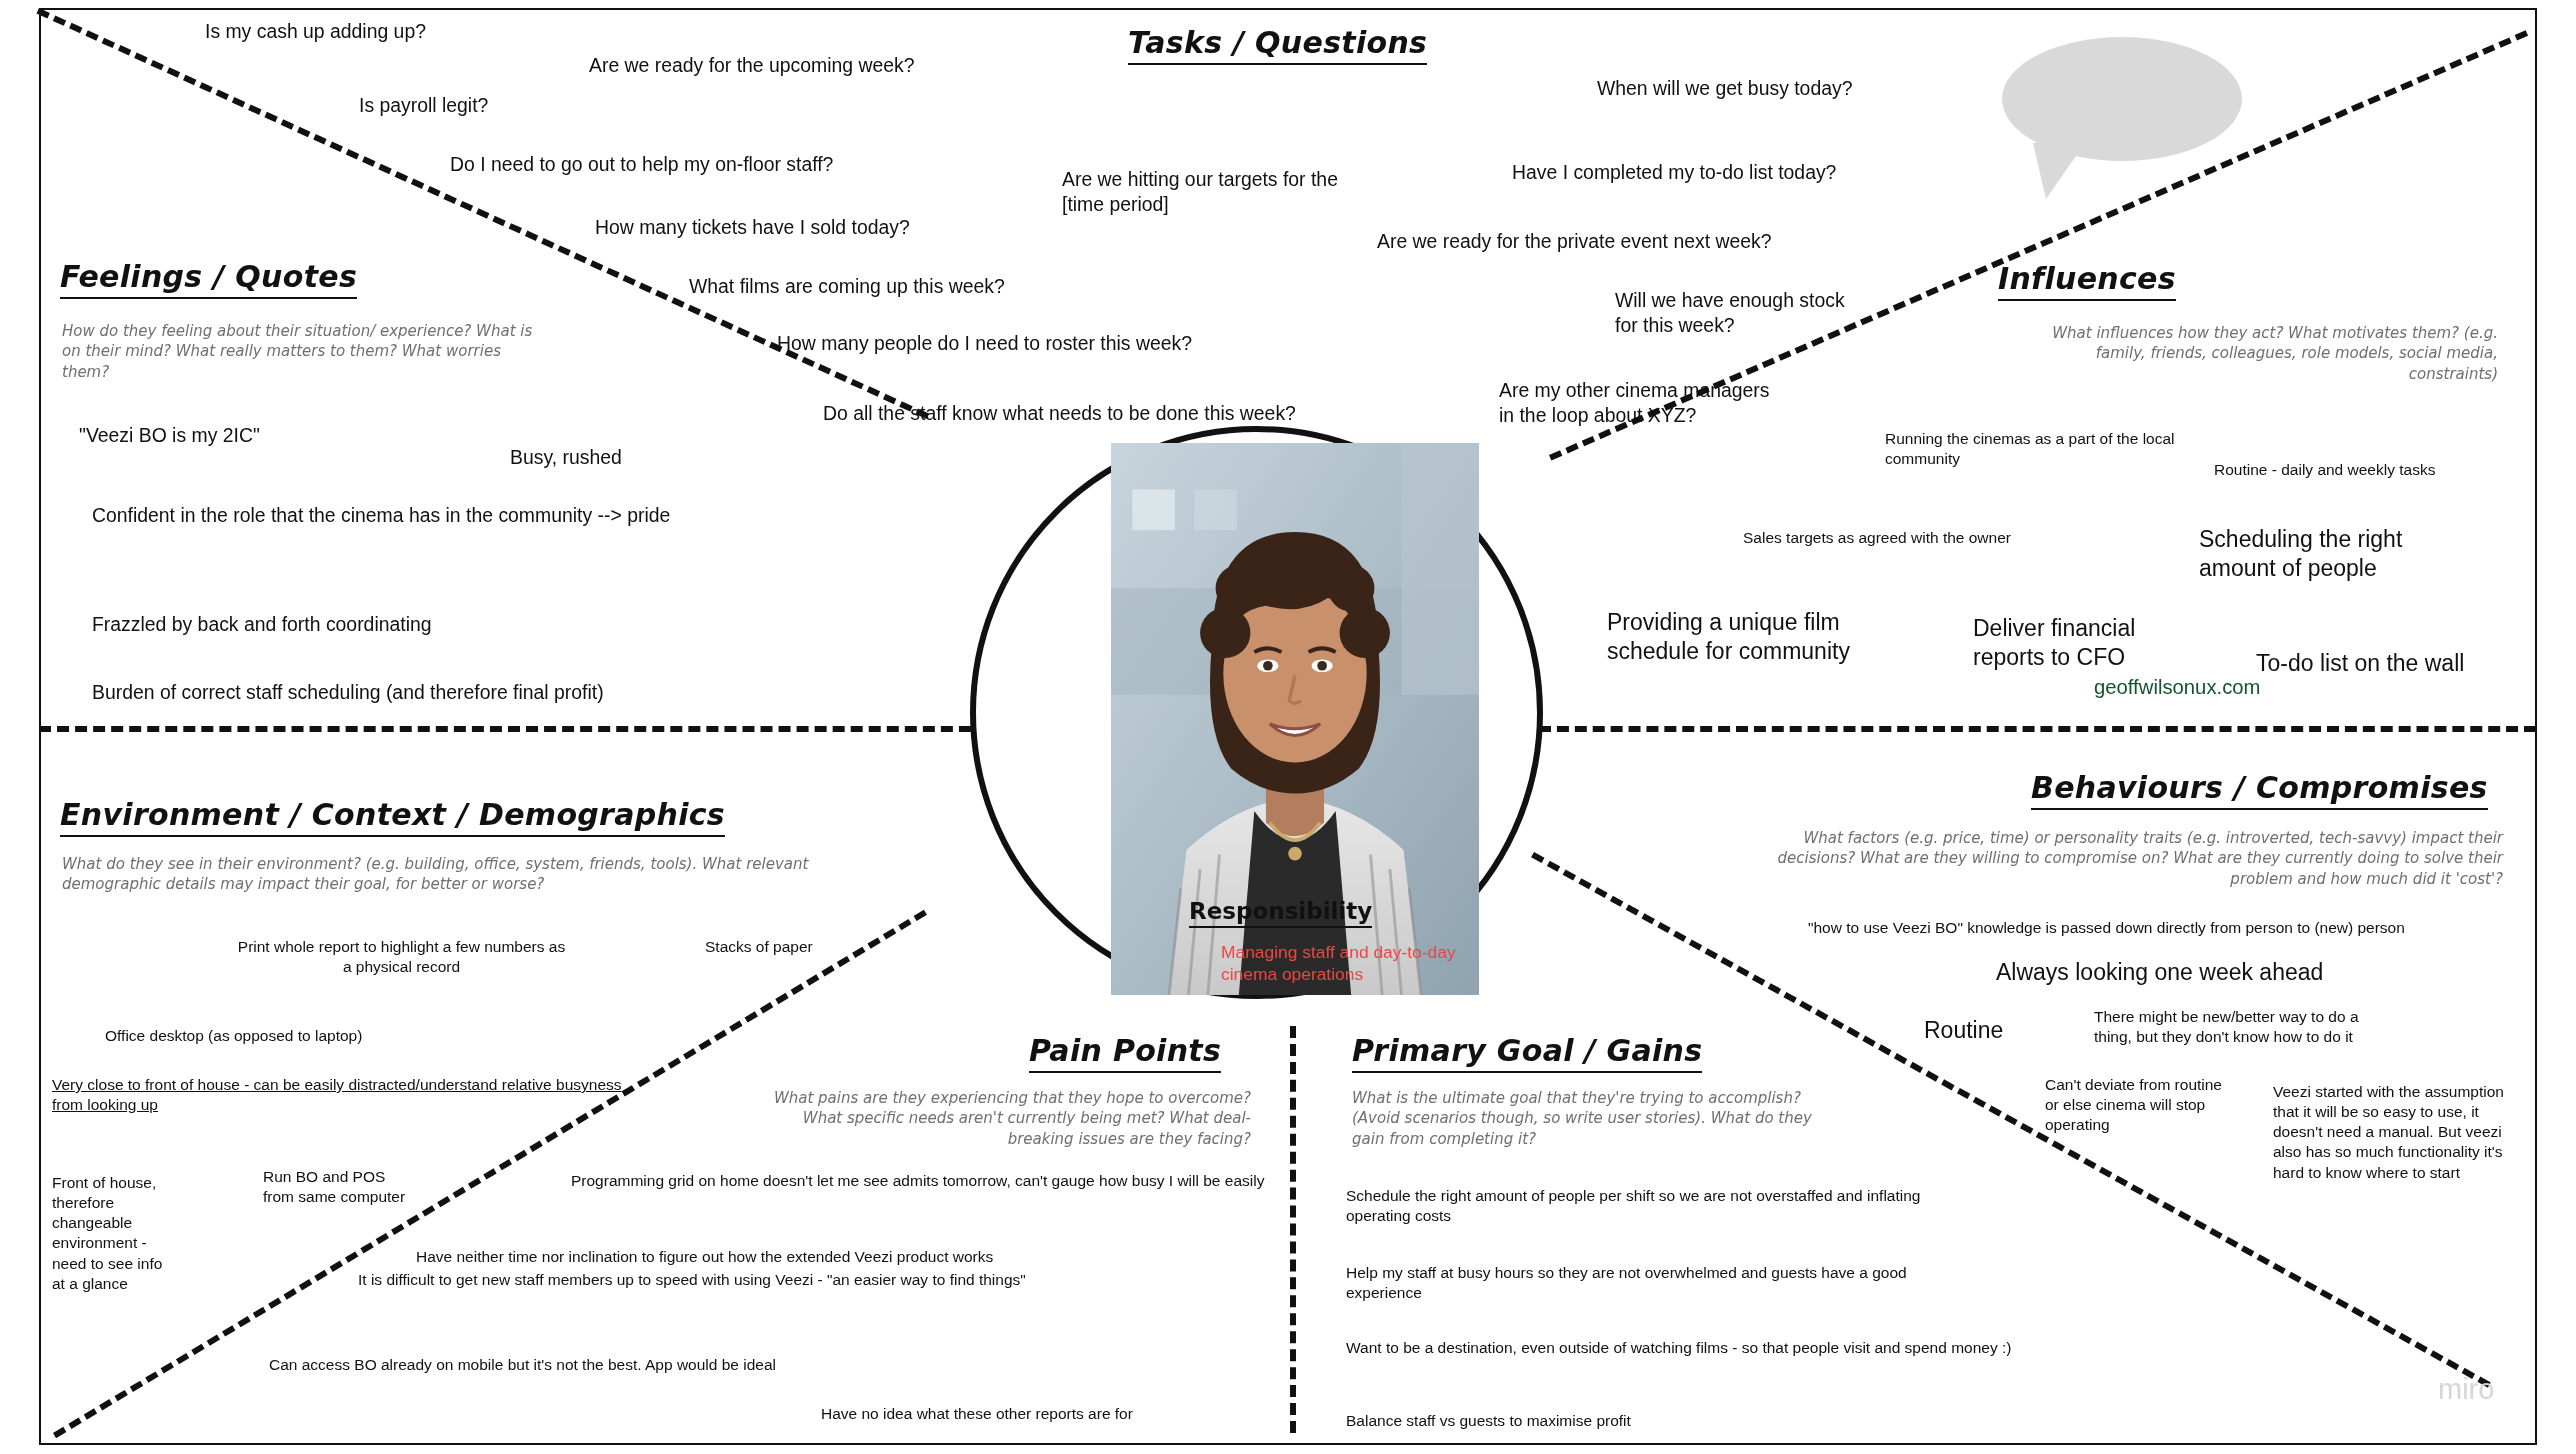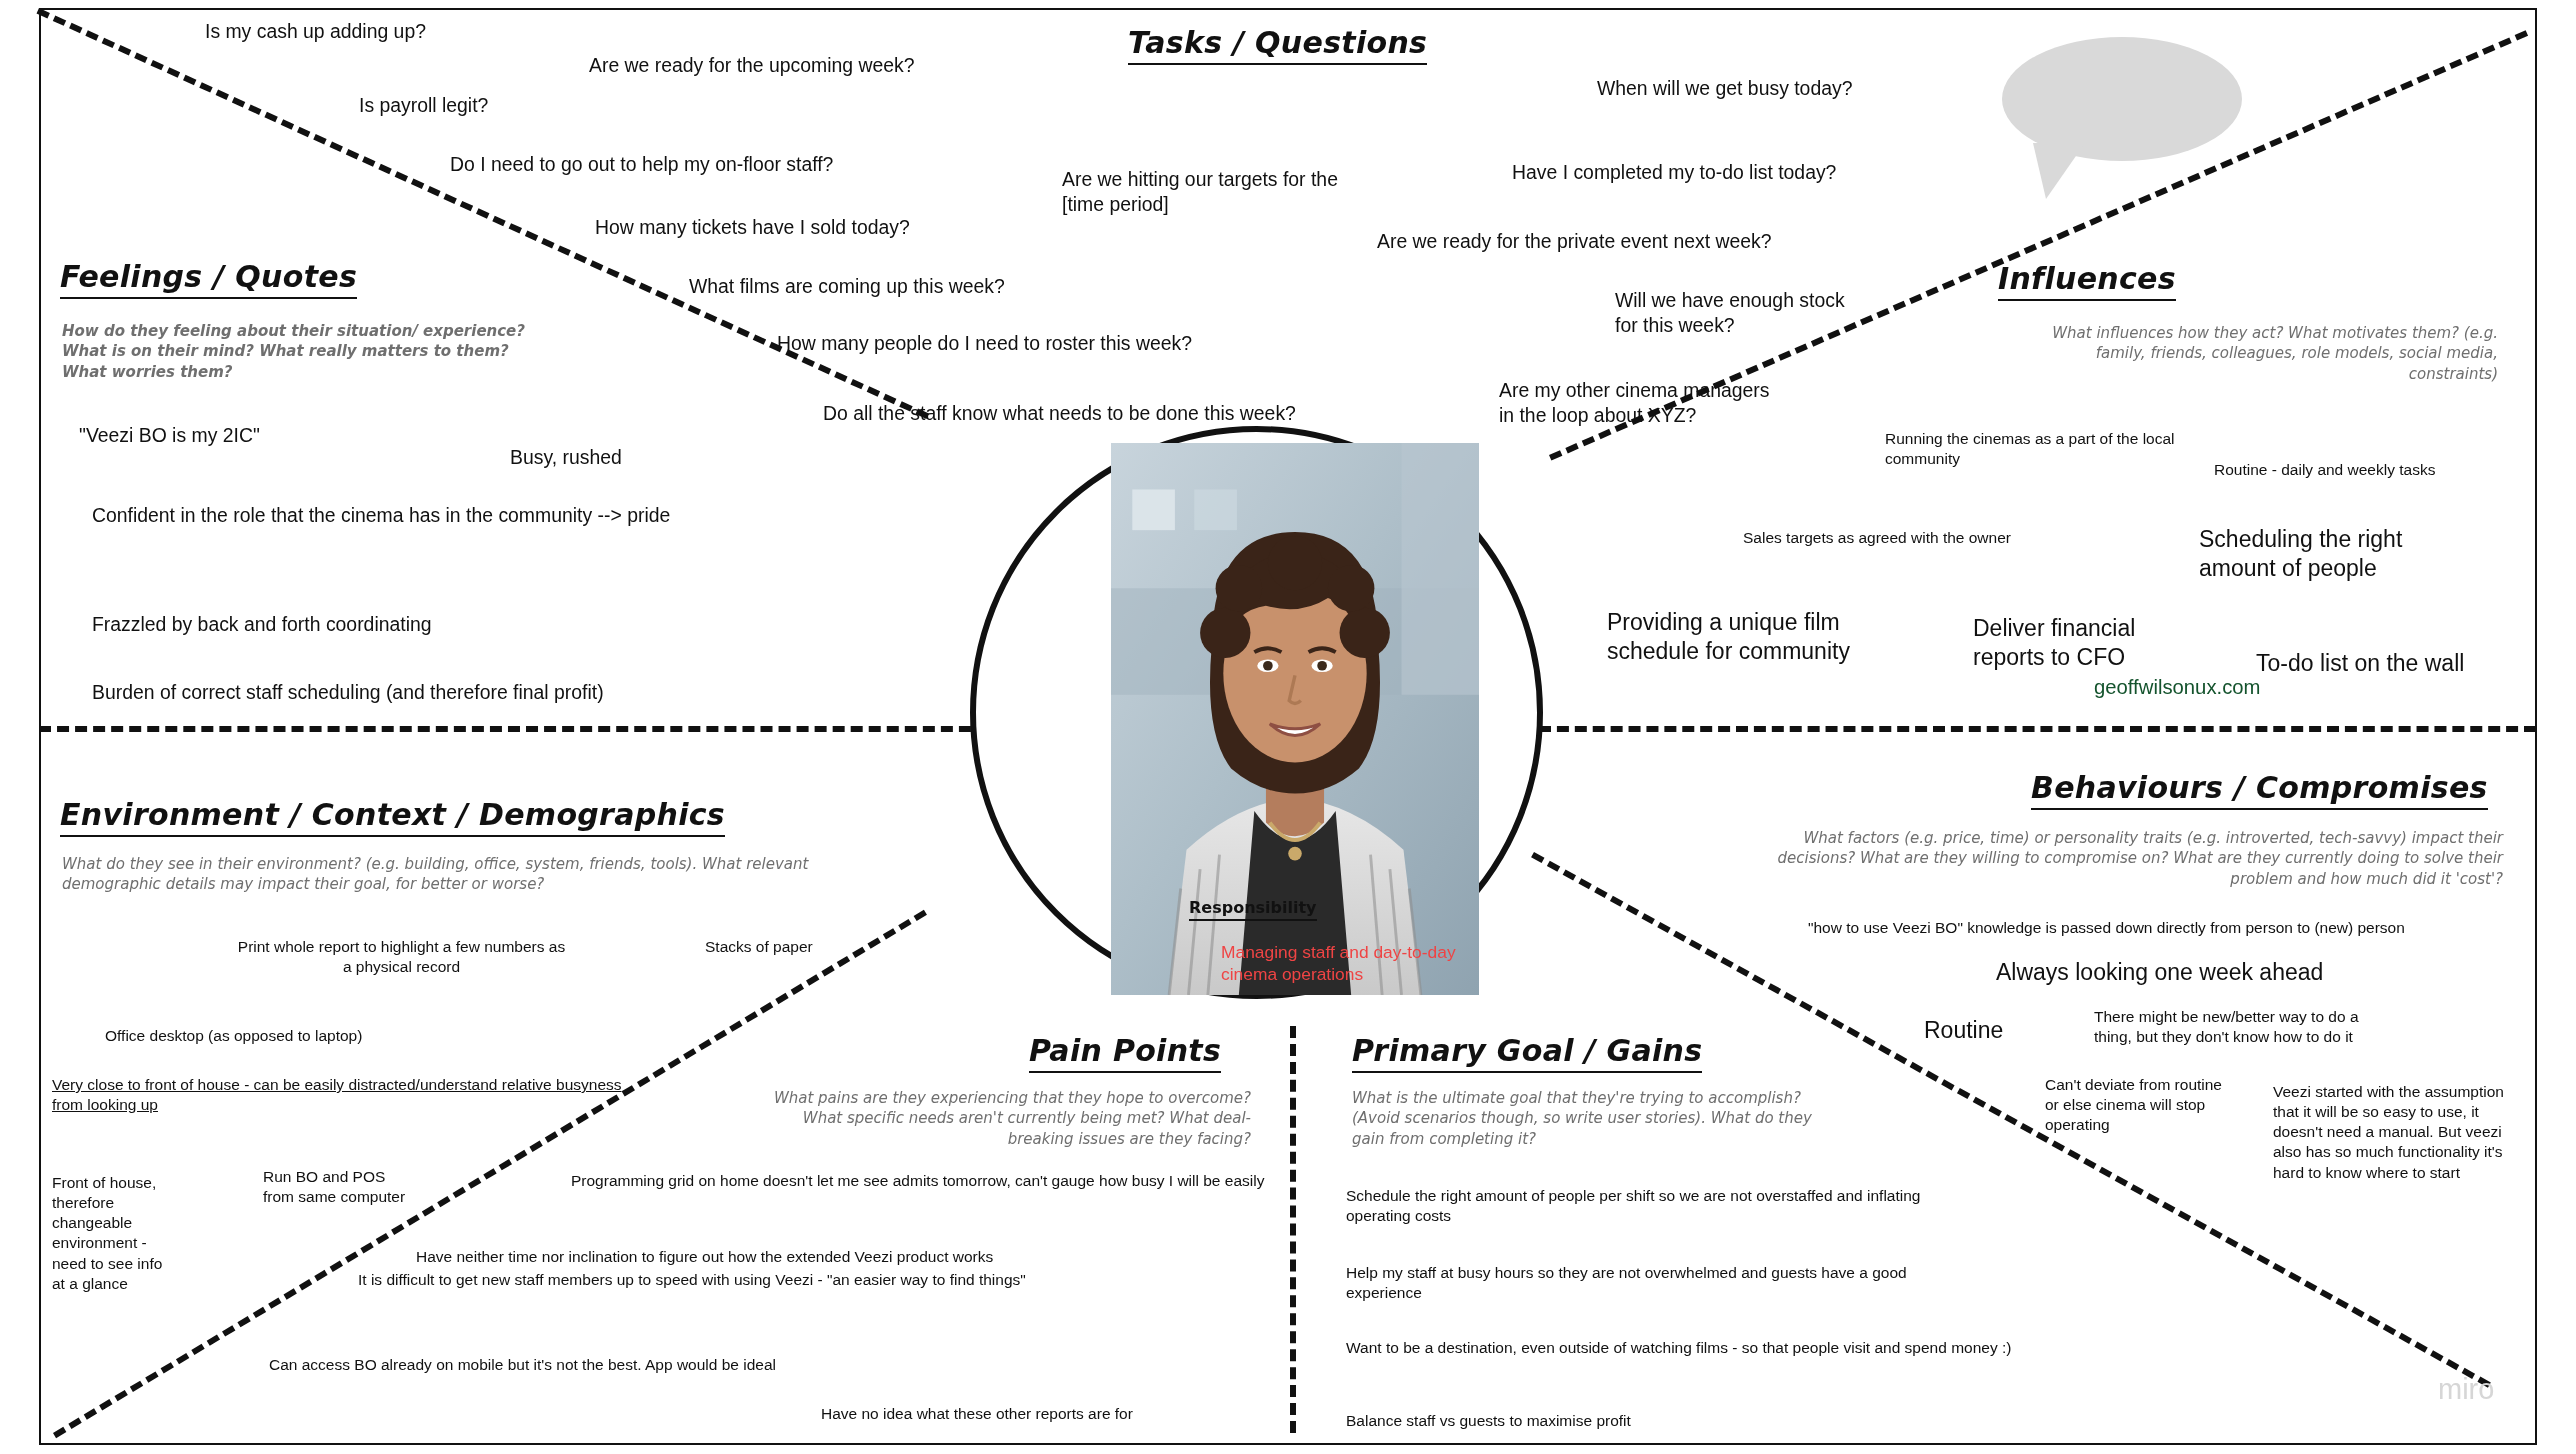--- a/index.html
+++ b/index.html
@@ -109,21 +109,21 @@
     color: #2b3ea8;
     padding-bottom: 3.9px;
   }
   #resp-title {
     position: absolute;
     left: 1189px;
     top: 898px;
     z-index: 7;
     font-family: "DejaVu Sans", sans-serif;
     font-weight: bold;
-    font-size: 16px;
+    font-size: 23px;
     color: #111111;
     border-bottom: 2.9px solid #111111;
     padding-bottom: 1.9px;
   }
   #resp-text {
     position: absolute;
     left: 1183px;
     top: 941px;
     width: 252px;
     z-index: 7;
@@ -217,21 +217,21 @@
   <div class="note" style="left:777px; top:331px;">How many people do I need to roster this week?</div>
   <div class="note" style="left:823px; top:401px;">Do all the staff know what needs to be done this week?</div>
   <div class="note" style="left:1062px; top:167px; width:286px;">Are we hitting our targets for the [time period]</div>
   <div class="note" style="left:1597px; top:76px;">When will we get busy today?</div>
   <div class="note" style="left:1512px; top:160px;">Have I completed my to-do list today?</div>
   <div class="note" style="left:1377px; top:229px;">Are we ready for the private event next week?</div>
   <div class="note" style="left:1615px; top:288px; width:242px;">Will we have enough stock for this week?</div>
   <div class="note" style="left:1499px; top:378px; width:276px;">Are my other cinema managers in the loop about XYZ?</div>
 
   <div class="sec-title" style="left:60px; top:259px;">Feelings / Quotes</div>
-  <div class="sec-sub" style="left:62px; top:321px; width:484px;font-weight:bold;">How do they feeling about their situation/ experience? What is on their mind? What really matters to them? What worries them?</div>
+  <div class="sec-sub" style="left:62px; top:321px; width:484px;">How do they feeling about their situation/ experience? What is on their mind? What really matters to them? What worries them?</div>
 
   <div class="note" style="left:79px; top:423px;">"Veezi BO is my 2IC"</div>
   <div class="note" style="left:510px; top:445px;">Busy, rushed</div>
   <div class="note" style="left:92px; top:503px; width:765px;">Confident in the role that the cinema has in the community --&gt; pride</div>
   <div class="note" style="left:92px; top:612px;">Frazzled by back and forth coordinating</div>
   <div class="note" style="left:92px; top:680px;">Burden of correct staff scheduling (and therefore final profit)</div>
 
   <div class="sec-title" style="left:1998px; top:261px;">Influences</div>
   <div class="sec-sub" style="left:2043px; top:323px; width:455px; text-align:right;">What influences how they act? What motivates them? (e.g. family, friends, colleagues, role models, social media, constraints)</div>
 

